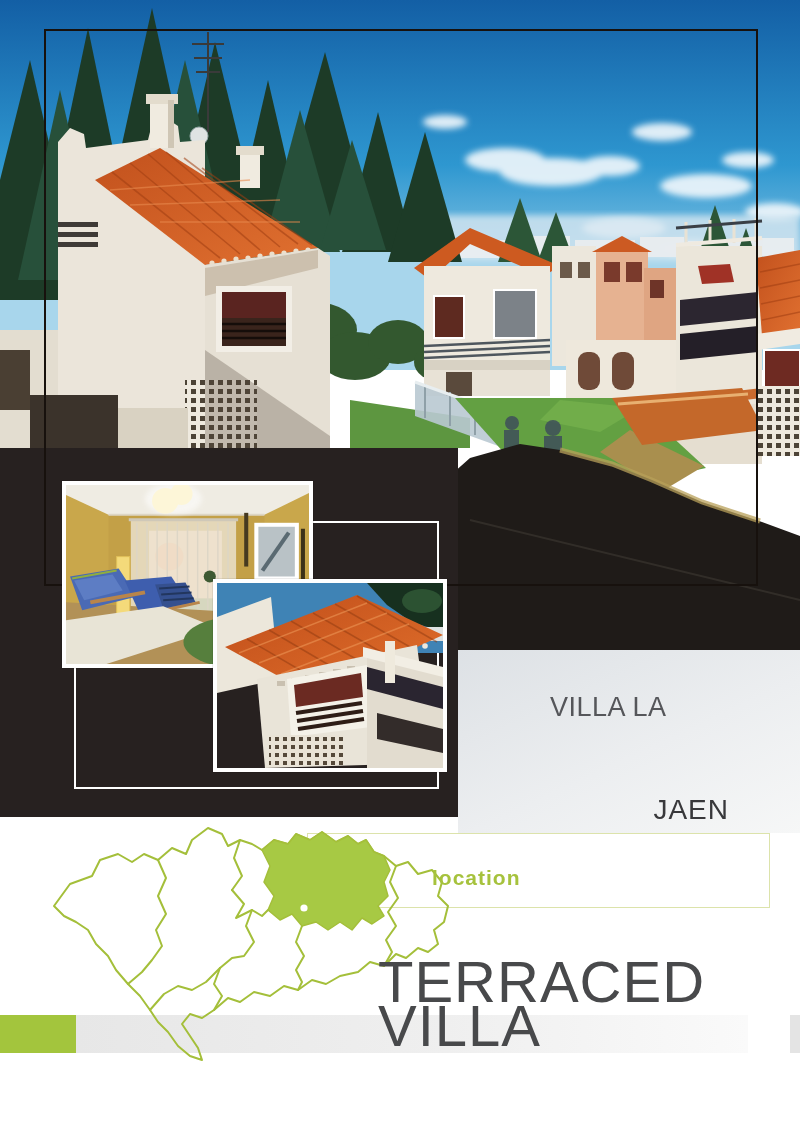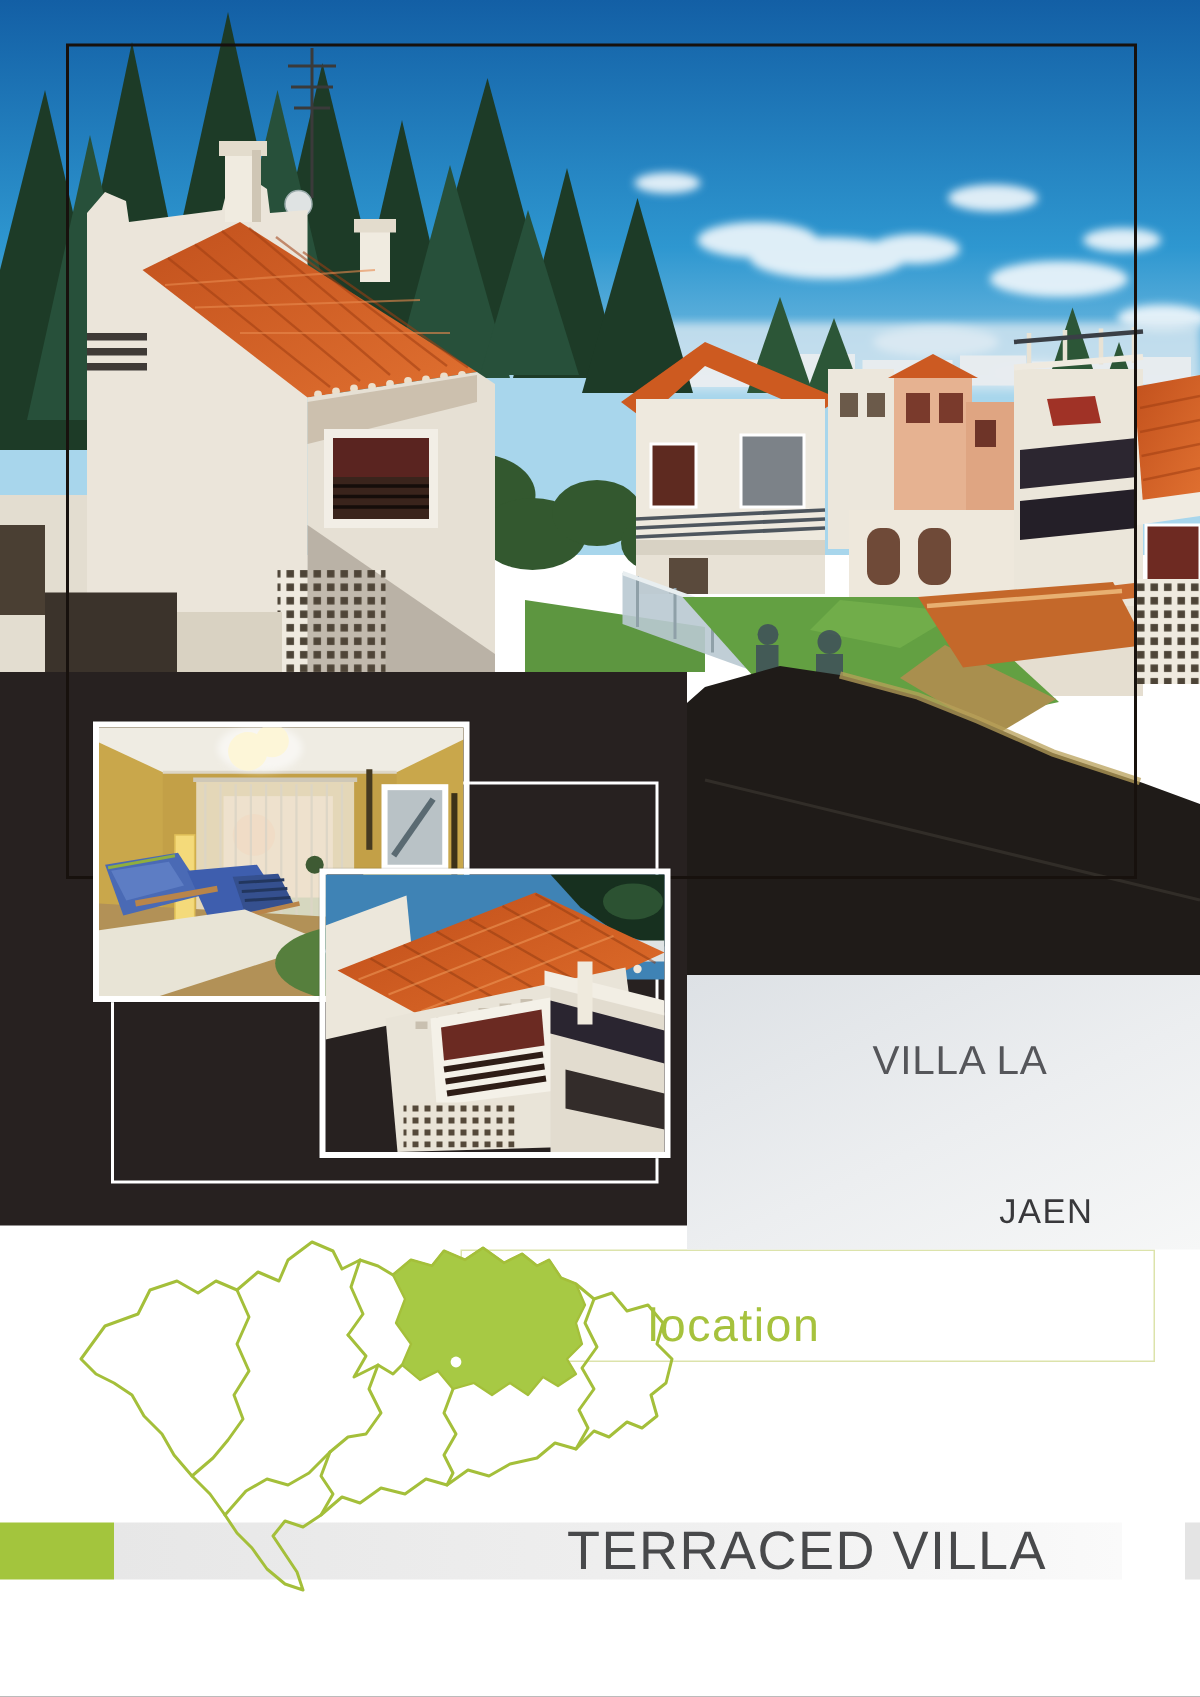--- a/index.html
+++ b/index.html
@@ -12,33 +12,33 @@
   
   .dark-panel{left:0;top:448px;width:458px;height:369px;background:#272120;z-index:4;}
   .white-outline{left:74px;top:521px;width:361px;height:264px;border:2px solid #ffffff;z-index:6;}
   .inset{border:4px solid #ffffff;z-index:7;box-shadow:0 0 0 0.5px rgba(0,0,0,.15);}
   .inset-interior{left:62px;top:481px;width:243px;height:179px;z-index:7;}
   .inset-villa{left:213px;top:579px;width:226px;height:185px;z-index:8;}
   .inset svg{display:block;width:100%;height:100%;}
   
   .gray-panel{left:458px;top:650px;width:342px;height:183px;z-index:3;
       background:linear-gradient(155deg,#dcе0e4 0%,#dde1e5 0%,#eceef0 55%,#f6f7f7 100%);}
-  .villa-title{right:70px;top:691px;width:180px;text-align:center;z-index:9;
+  .villa-title{right:70px;top:691px;width:180px;text-align:left;z-index:9;
       font-size:27px;line-height:1.22;color:#55565a;letter-spacing:.5px;}
-  .province{right:71px;top:794px;z-index:9;font-size:23px;color:#38383b;letter-spacing:1px;text-align:right;}
+  .province{right:71px;top:794px;z-index:9;font-size:28px;color:#38383b;letter-spacing:1px;text-align:right;}
   
   .location-box{left:307px;top:833px;width:461px;height:73px;border:1px solid #dce3ab;z-index:2;background:rgba(255,255,255,.35);}
   .map-svg{left:40px;top:818px;width:420px;height:250px;z-index:3;}
-  .location-label{left:432px;top:866px;z-index:4;font-size:31px;color:#a6c23d;letter-spacing:1px;}
+  .location-label{left:432px;top:866px;z-index:4;font-size:21px;color:#a6c23d;letter-spacing:1px;font-weight:bold;}
   
   .works{left:500px;top:942px;z-index:1;font-size:76px;color:#e3e3e4;letter-spacing:6px;font-weight:400;}
   .band{left:76px;top:1015px;width:672px;height:38px;z-index:1;background:linear-gradient(90deg,#e7e7e7 0%,#efefef 55%,#fafafa 100%);}
   .band-sliver{left:790px;top:1015px;width:10px;height:38px;background:#e4e4e4;z-index:1;}
   .green-rect{left:0;top:1015px;width:76px;height:38px;background:#a3c53d;z-index:1;}
-  .work-type{left:378px;top:1012px;z-index:4;font-size:36px;line-height:44px;color:#48494b;letter-spacing:1px;}
+  .work-type{left:378px;top:960px;z-index:4;font-size:58px;line-height:44px;color:#48494b;letter-spacing:1px;}
 </style>
 </head>
 <body>
 
 <div class="page">
 
   <div class="abs photo-main">
     <svg viewBox="0 0 800 650" width="800" height="650" preserveAspectRatio="none">
       <defs>
         <linearGradient id="sky" x1="0" y1="0" x2="0" y2="1">

